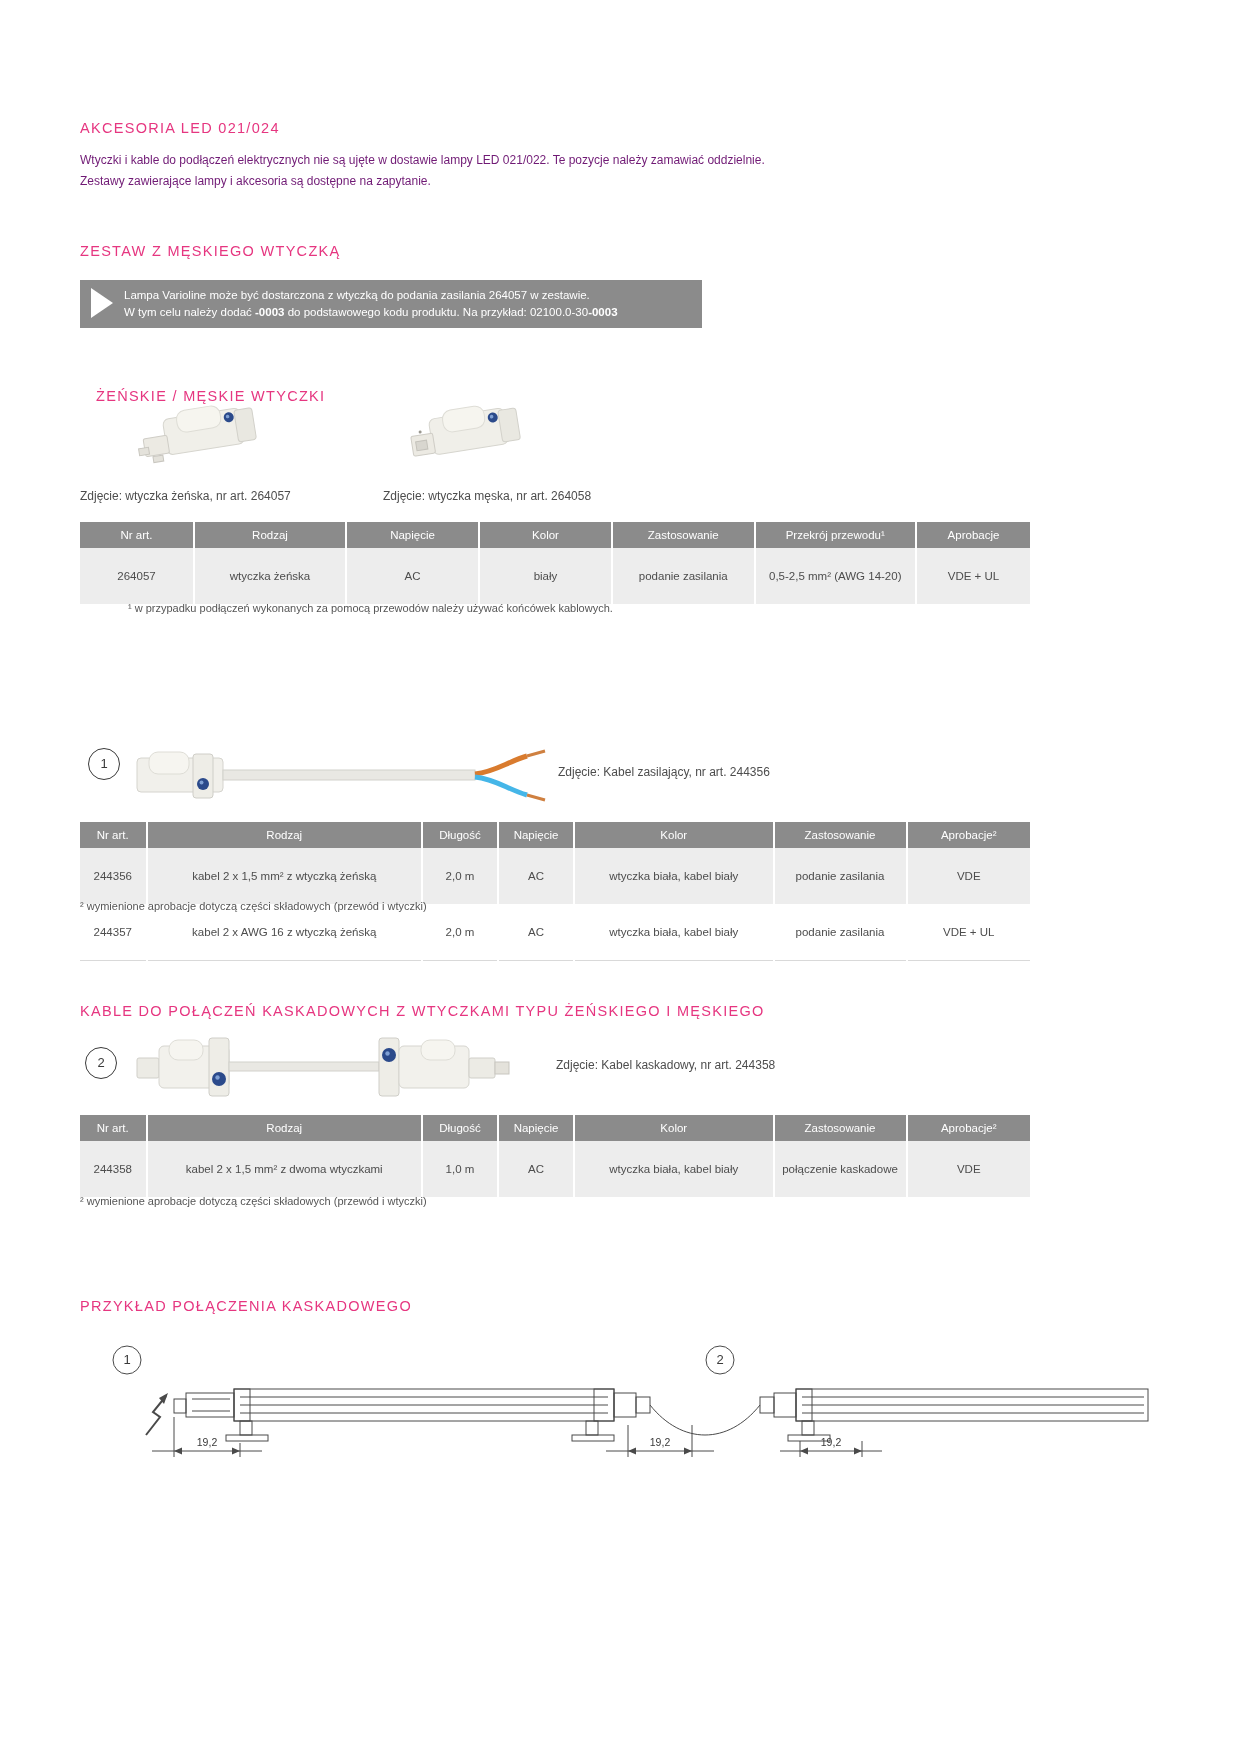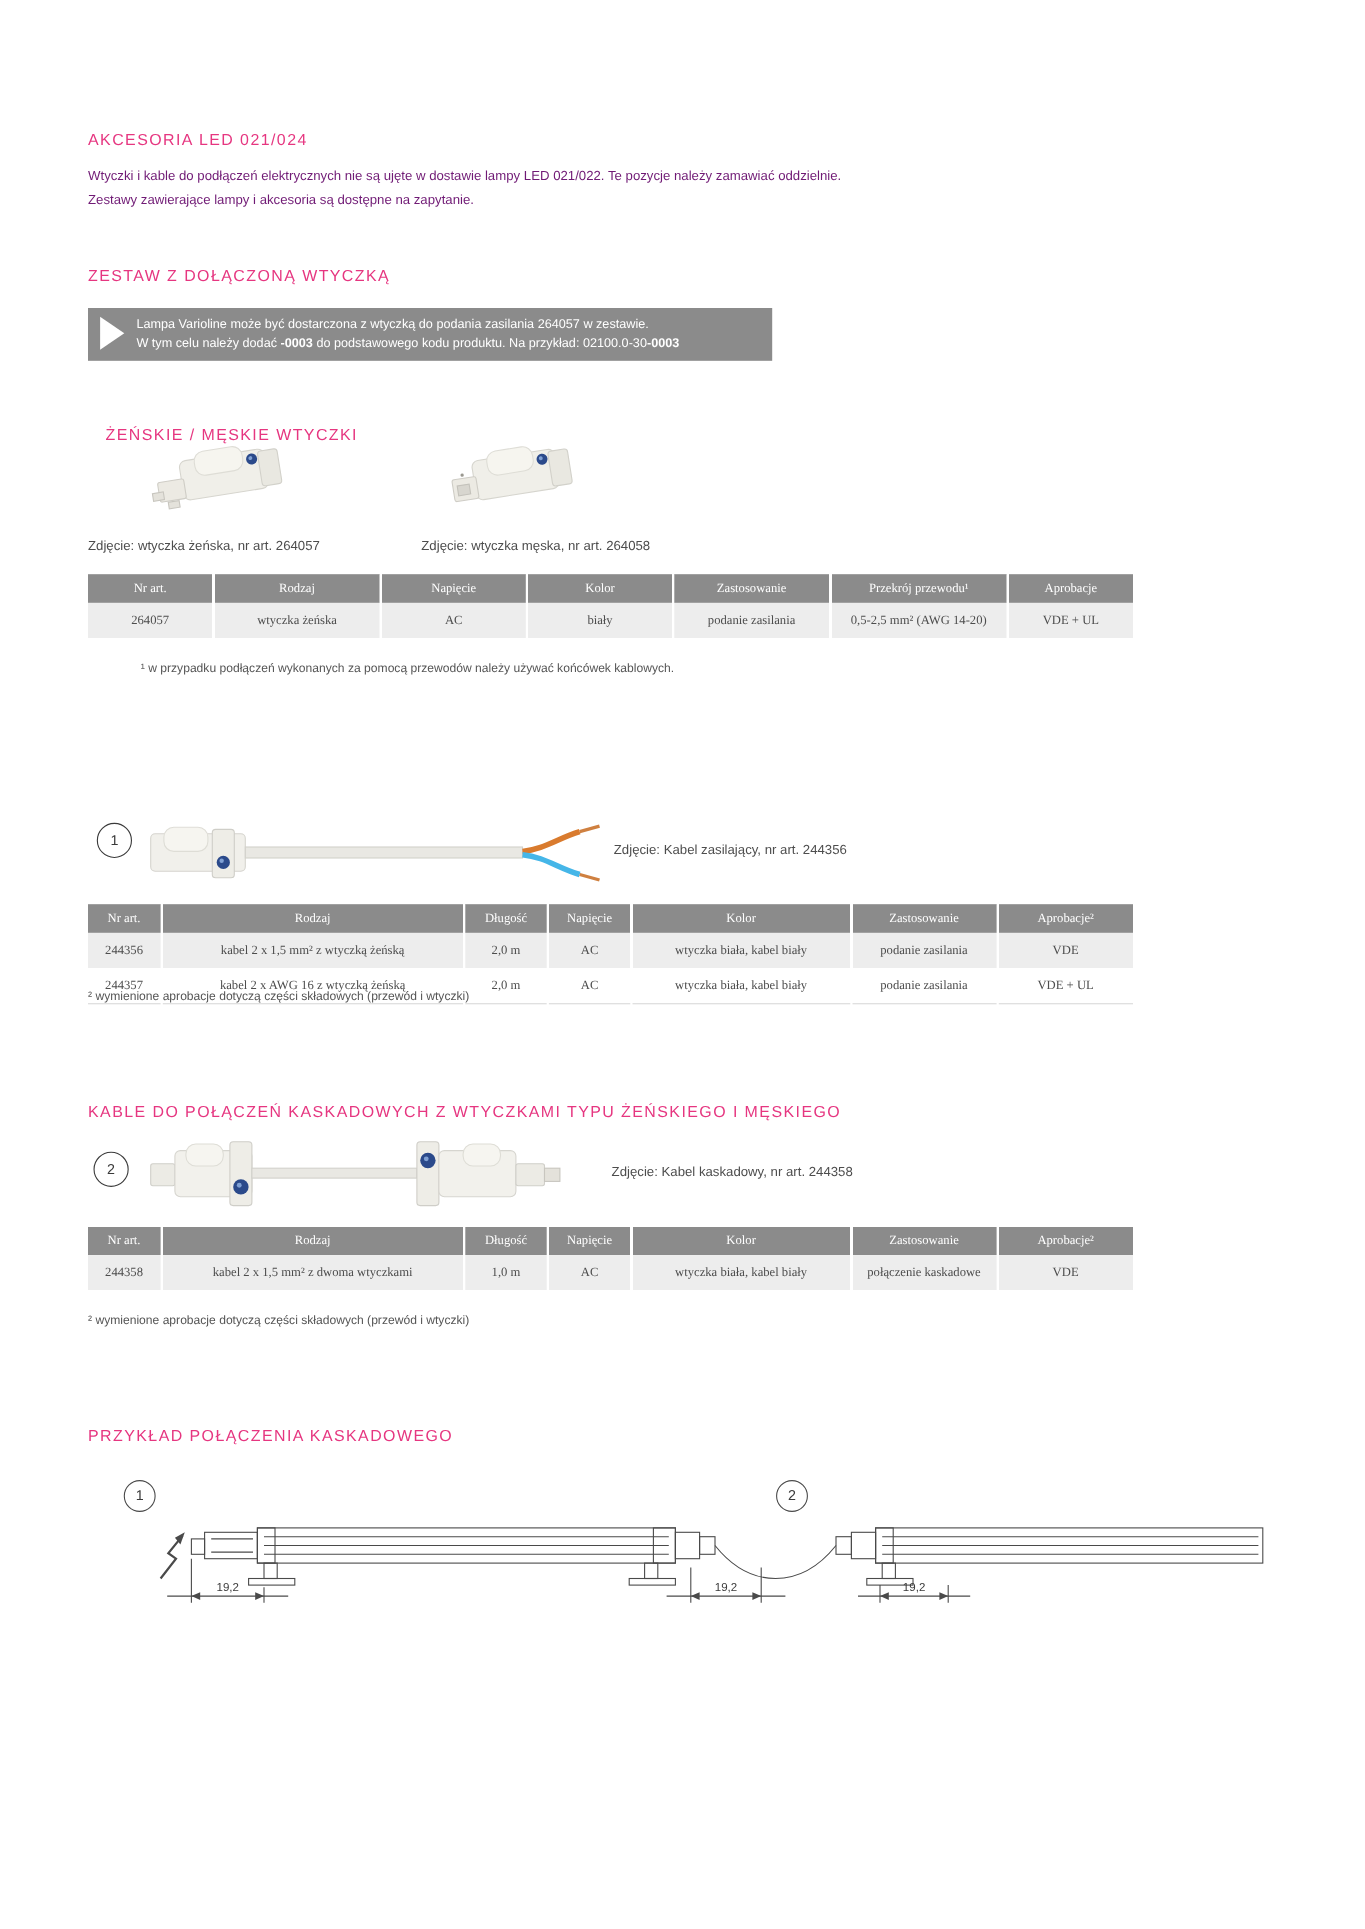--- a/index.html
+++ b/index.html
@@ -30,29 +30,29 @@
     border-left:22px solid #ffffff;
   }
   .banner-text{
     position:absolute;left:44px;top:7px;
     font-size:11.5px;line-height:17px;white-space:nowrap;
   }
   .caption{position:absolute;font-size:12px;color:#4d4d4d;white-space:nowrap;}
   .footnote{position:absolute;left:80px;font-size:11px;color:#555555;white-space:nowrap;}
   .data-table{
     position:absolute;left:80px;width:950px;
-    border-collapse:collapse;table-layout:fixed;font-family:Liberation Serif, serif;
+    border-collapse:collapse;table-layout:fixed;
   }
   .data-table th{
     background:#8b8b8b;color:#ffffff;font-weight:400;
     font-size:11.5px;height:26px;padding:0 3px;
     overflow:hidden;white-space:nowrap;
   }
   .data-table td{
-    font-size:11.5px;height:24px;text-align:center;padding:4px 3px;
+    font-size:11.5px;height:24px;text-align:center;padding:16px 3px;
     color:#4d4d4d;overflow:hidden;white-space:nowrap;
   }
   .data-table th + th,.data-table td + td{border-left:2px solid #ffffff;}
   .data-table tbody tr:nth-child(1){background:#ededed;}
   .data-table tbody tr:nth-child(2){background:#ffffff;}
   .data-table tbody tr:nth-child(2) td{border-bottom:1px solid #d9d9d9;}
   .ref-circle{
     position:absolute;width:32px;height:32px;box-sizing:border-box;
     border:1px solid #3a3a3a;border-radius:50%;
     text-align:center;line-height:30px;font-size:13px;color:#3a3a3a;
@@ -65,21 +65,21 @@
 <body>
 
 <div class="page">
 
   <h2 class="section-title" style="top:120px;">AKCESORIA LED 021/024</h2>
   <p class="body-text" style="top:150px;">
     <span>Wtyczki i kable do podłączeń elektrycznych nie są ujęte w dostawie lampy LED 021/022. Te pozycje należy zamawiać oddzielnie.</span><br>
     <span>Zestawy zawierające lampy i akcesoria są dostępne na zapytanie.</span>
   </p>
 
-  <h2 class="section-title" style="top:243px;">ZESTAW Z DOŁĄCZONĄ WTYCZKĄ</h2>
+  <h2 class="section-title" style="top:243px;">ZESTAW Z MĘSKIEGO WTYCZKĄ</h2>
   <div class="banner">
     <div class="banner-triangle"></div>
     <div class="banner-text">
       <span>Lampa Varioline może być dostarczona z wtyczką do podania zasilania 264057 w zestawie.</span><br>
       <span>W tym celu należy dodać </span><b>-0003</b><span> do podstawowego kodu produktu. Na przykład: 02100.0-30</span><b>-0003</b>
     </div>
   </div>
 
   <h2 class="section-title" style="top:388px;margin-left:16px;">ŻEŃSKIE / MĘSKIE WTYCZKI</h2>
 

